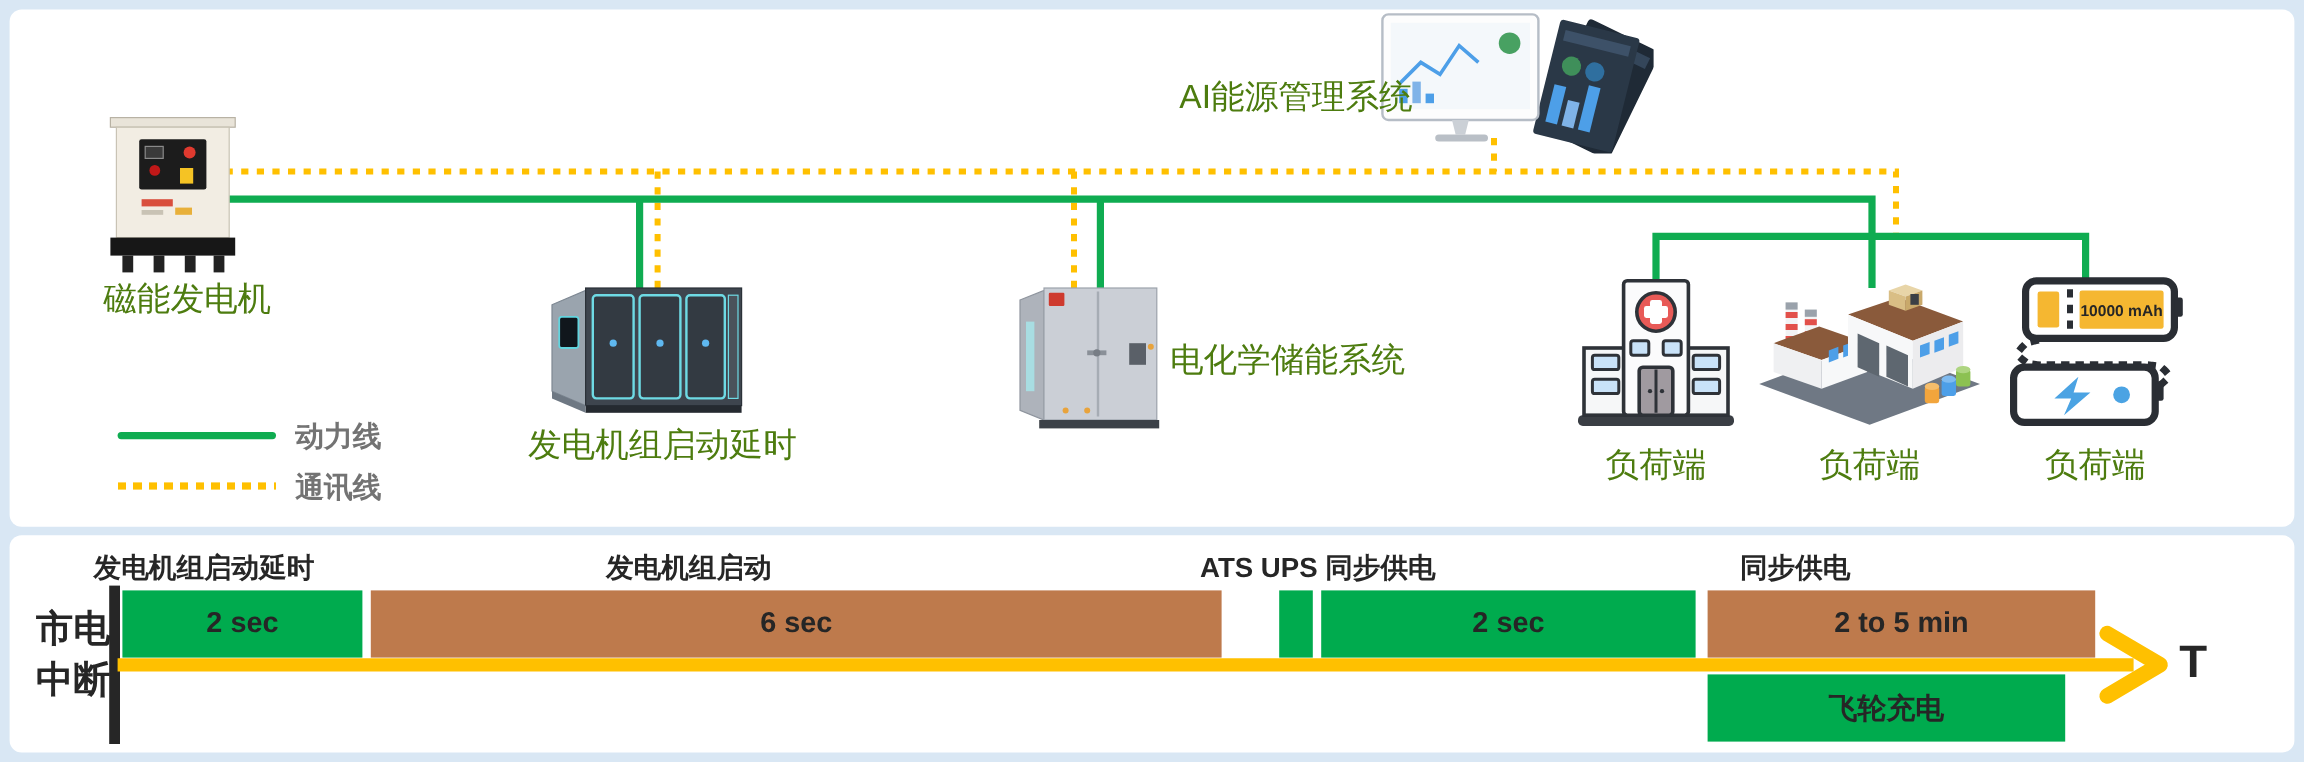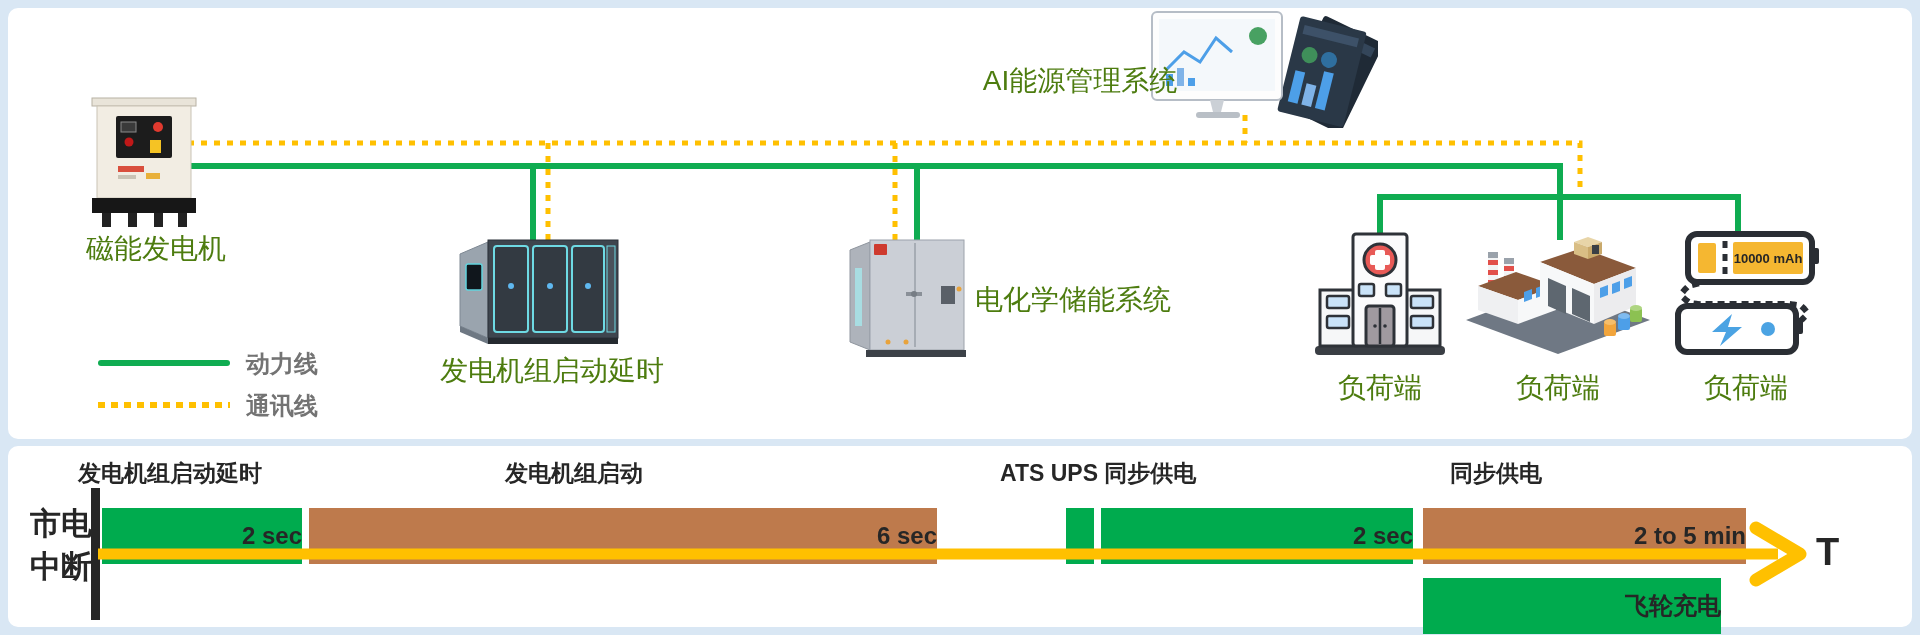--- a/index.html
+++ b/index.html
@@ -6,22 +6,22 @@
   *{box-sizing:border-box;}
   #stage{position:relative;width:1920px;height:635px;background:#d9e7f4;
          font-family:"Liberation Sans","DejaVu Sans",sans-serif;color:#262626;overflow:hidden;}
   .panel{position:absolute;background:#ffffff;border-radius:10px;}
   #top-panel{left:8px;top:8px;width:1904px;height:431px;}
   #bottom-panel{left:8px;top:446px;width:1904px;height:181px;}
   .abs{position:absolute;}
   .dev-label{position:absolute;font-size:28px;font-weight:400;color:#4d7c0f;text-align:center;white-space:nowrap;}
   .legend-text{position:absolute;font-size:24px;font-weight:700;color:#737373;white-space:nowrap;}
   .phase-label{position:absolute;font-size:23px;font-weight:700;color:#262626;text-align:left;white-space:nowrap;}
-  .bar{position:absolute;height:56px;display:flex;align-items:center;justify-content:flex-end;
-       font-size:24px;font-weight:700;color:#262626;white-space:nowrap;margin-top:16px;}
+  .bar{position:absolute;height:56px;display:flex;align-items:center;justify-content:center;
+       font-size:24px;font-weight:700;color:#262626;white-space:nowrap;}
   .bar.green{background:#00ab4e;}
   .bar.brown{background:#be7a4c;}
   .row-top{top:492px;}
   .row-bottom{top:562px;}
   #mains-label{left:12px;top:502px;width:80px;font-size:31px;font-weight:700;
                line-height:43px;text-align:right;color:#262626;}
   #black-bar{left:91px;top:488px;width:9px;height:132px;background:#262626;}
   #t-label{left:1816px;top:531px;font-size:38px;font-weight:700;color:#262626;}
   #legend-power-swatch{left:98px;top:360px;width:132px;height:6px;background:#0fac51;border-radius:3px;}
   #legend-comm-swatch{left:98px;top:402px;width:132px;height:6px;
@@ -227,21 +227,21 @@
   <div id="black-bar" class="abs"></div>
 
   <div class="phase-label" style="left:78px;top:458px;width:240px">发电机组启动延时</div>
   <div class="phase-label" style="left:505px;top:458px;width:270px">发电机组启动</div>
   <div class="phase-label" style="left:1000px;top:458px;width:300px">ATS UPS 同步供电</div>
   <div class="phase-label" style="left:1450px;top:458px;width:240px">同步供电</div>
 
   <div class="bar green row-top" style="left:102px;width:200px">
     <span>2 sec</span>
     </div>
-  <div class="bar brown row-top" style="left:309px;width:628px">
+  <div class="bar brown row-top" style="left:309px;width:709px">
     <span>6 sec</span>
     </div>
   <div class="bar green row-top" style="left:1066px;width:28px">
     <span></span>
     </div>
   <div class="bar green row-top" style="left:1101px;width:312px">
     <span>2 sec</span>
     </div>
   <div class="bar brown row-top" style="left:1423px;width:323px">
     <span>2 to 5 min</span>

